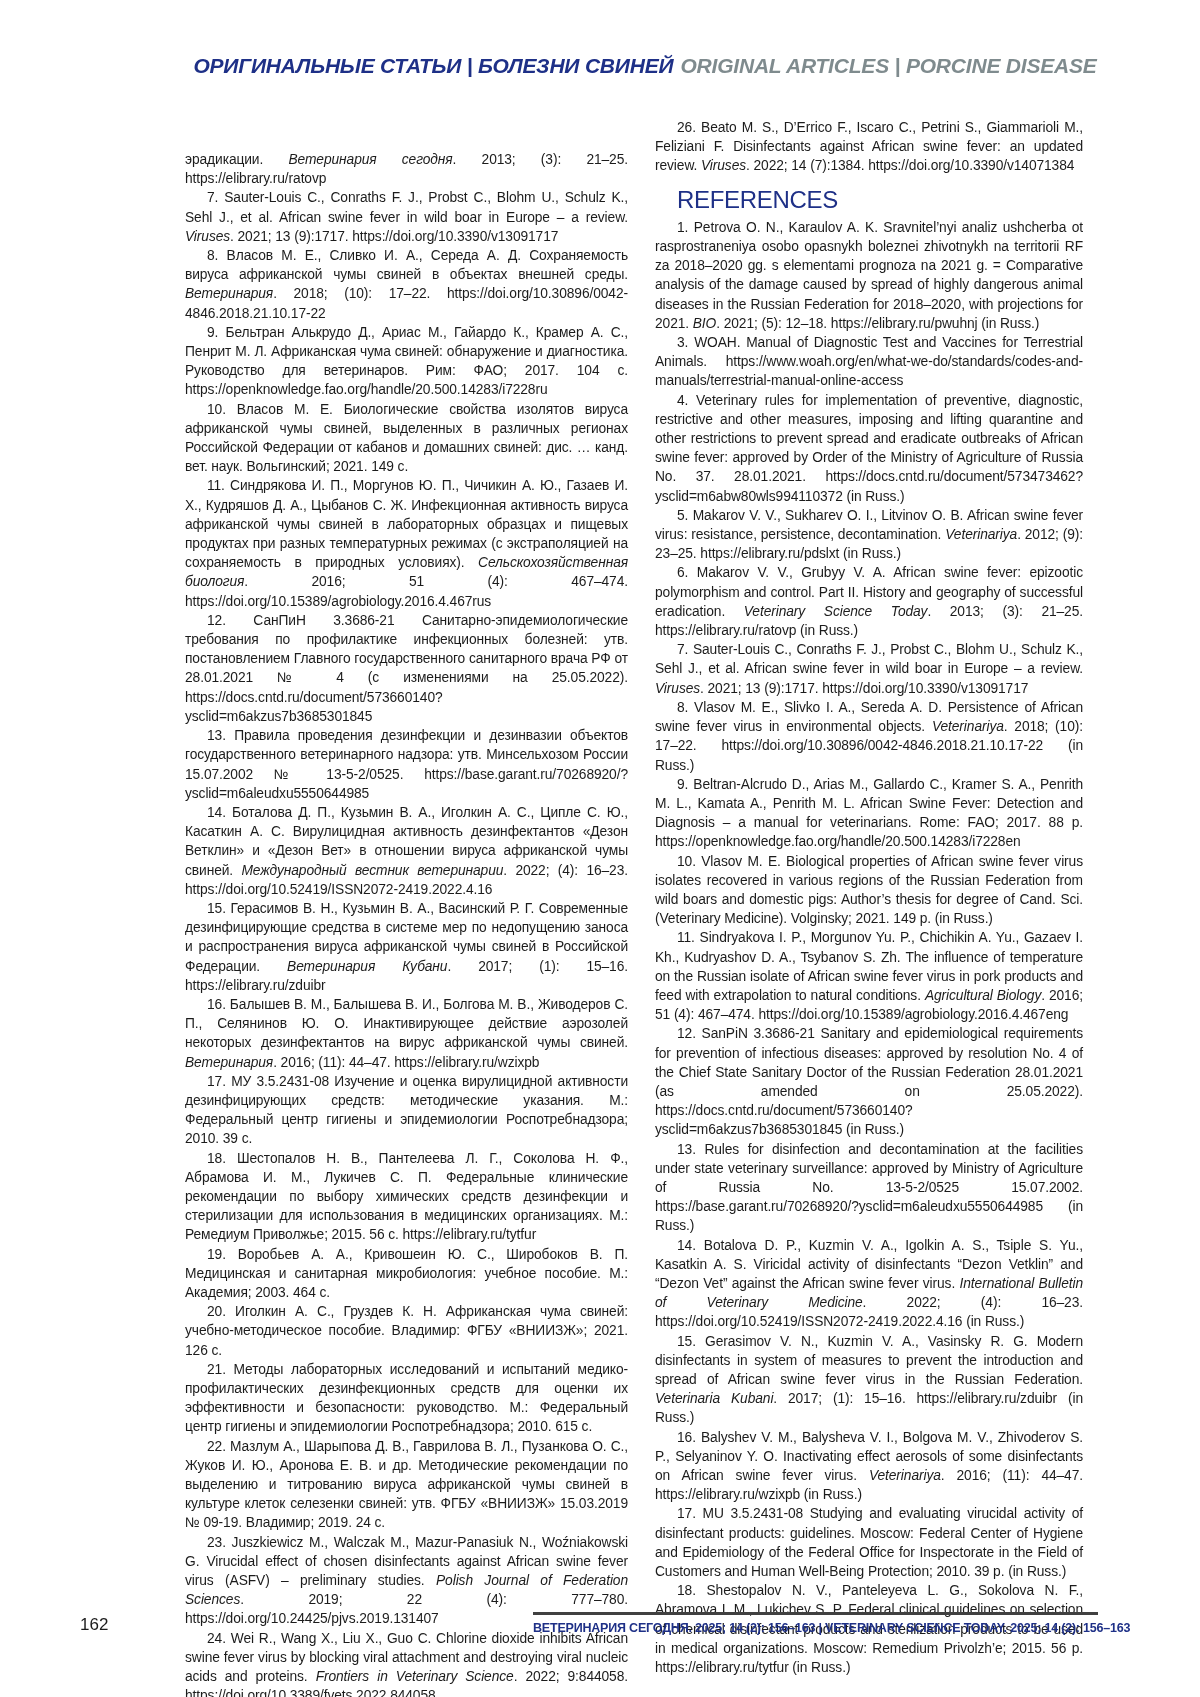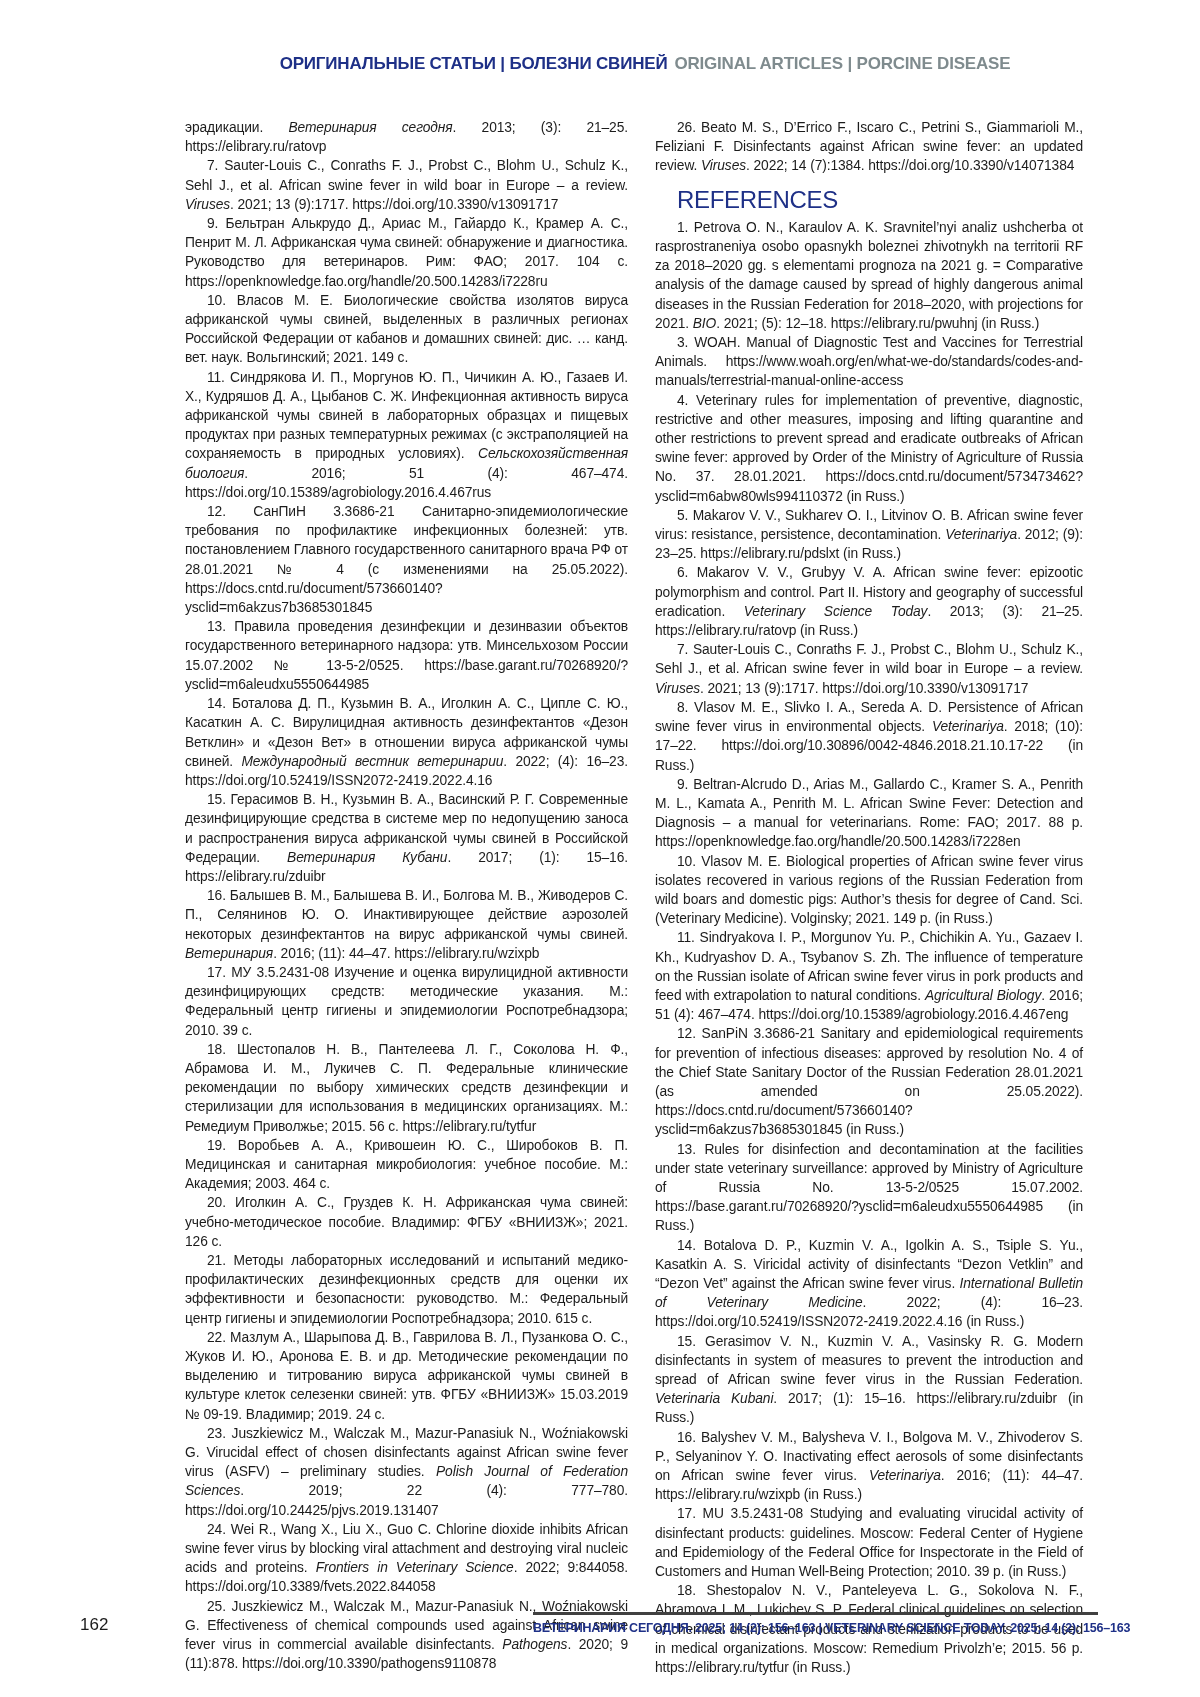--- a/index.html
+++ b/index.html
@@ -9,35 +9,36 @@
     background:#ffffff;
     font-family:"Liberation Sans", sans-serif;
     color:#1c1c1c;
     overflow:hidden;
   }
   
   .running-head{
     position:absolute;top:54px;left:0;width:1120px;
     box-sizing:border-box;padding-left:170px;
     text-align:center;
-    font-size:17px;font-weight:700;letter-spacing:-0.2px;
+    font-size:21px;font-weight:700;letter-spacing:-0.2px;
     white-space:nowrap;
+    font-style:italic;
   }
   .rh-ru{color:#1e3087;}
   .rh-en{color:#7f8b8e;font-weight:600;margin-left:7px;}
   
   .col{
     position:absolute;top:118px;
     font-size:13.8px;line-height:19.2px;letter-spacing:-0.1px;
     text-align:justify;
   }
   .col-left{left:185px;width:443px;}
   .col-right{left:655px;width:428px;}
   .ref{margin:0;text-indent:22px;overflow-wrap:break-word;word-break:break-word;}
-  .ref.cont{text-indent:0;}
+  .ref.cont{text-indent:0;margin-top:32px;}
   .it{font-style:italic;}
   .refs-heading{
     margin:14px 0 9px 22px;
     font-size:24px;font-weight:400;letter-spacing:-0.3px;
     color:#1e3087;text-align:left;text-indent:0;
   }
   
   .footer-rule{
     position:absolute;left:533px;top:1612px;width:565px;height:3px;
     background:#404040;
@@ -58,20 +59,21 @@
 
 <div class="page">
 
   <div class="running-head">
     <span class="rh-ru">ОРИГИНАЛЬНЫЕ СТАТЬИ | БОЛЕЗНИ СВИНЕЙ</span><span class="rh-en">ORIGINAL ARTICLES | PORCINE DISEASE</span>
   </div>
 
   <div class="col col-left" id="col-left">
       <p class="ref cont"><span>эрадикации. </span><span class="it">Ветеринария сегодня</span><span>. 2013; (3): 21–25. https://elibrary.ru/ratovp</span></p>
       <p class="ref"><span>7. Sauter-Louis C., Conraths F. J., Probst C., Blohm U., Schulz K., Sehl J., et al. African swine fever in wild boar in Europe – a review. </span><span class="it">Viruses</span><span>. 2021; 13 (9):1717. https://doi.org/10.3390/v13091717</span></p>
+      <p class="ref"><span>8. Власов М. Е., Сливко И. А., Середа А. Д. Сохраняемость вируса африканской чумы свиней в объектах внешней среды. </span><span class="it">Ветеринария</span><span>. 2018; (10): 17–22. https://doi.org/10.30896/0042-4846.2018.21.10.17-22</span></p>
       <p class="ref"><span>9. Бельтран Алькрудо Д., Ариас М., Гайардо К., Крамер А. С., Пенрит М. Л. Африканская чума свиней: обнаружение и диагностика. Руководство для ветеринаров. Рим: ФАО; 2017. 104 с. https://openknowledge.fao.org/handle/20.500.14283/i7228ru</span></p>
       <p class="ref"><span>10. Власов М. Е. Биологические свойства изолятов вируса африканской чумы свиней, выделенных в различных регионах Российской Федерации от кабанов и домашних свиней: дис. … канд. вет. наук. Вольгинский; 2021. 149 с.</span></p>
       <p class="ref"><span>11. Синдрякова И. П., Моргунов Ю. П., Чичикин А. Ю., Газаев И. Х., Кудряшов Д. А., Цыбанов С. Ж. Инфекционная активность вируса африканской чумы свиней в лабораторных образцах и пищевых продуктах при разных температурных режимах (с экстраполяцией на сохраняемость в природных условиях). </span><span class="it">Сельскохозяйственная биология</span><span>. 2016; 51 (4): 467–474. https://doi.org/10.15389/agrobiology.2016.4.467rus</span></p>
       <p class="ref"><span>12. СанПиН 3.3686-21 Санитарно-эпидемиологические требования по профилактике инфекционных болезней: утв. постановлением Главного государственного санитарного врача РФ от 28.01.2021 № 4 (с изменениями на 25.05.2022). https://docs.cntd.ru/document/573660140?ysclid=m6akzus7b3685301845</span></p>
       <p class="ref"><span>13. Правила проведения дезинфекции и дезинвазии объектов государственного ветеринарного надзора: утв. Минсельхозом России 15.07.2002 № 13-5-2/0525. https://base.garant.ru/70268920/?ysclid=m6aleudxu5550644985</span></p>
       <p class="ref"><span>14. Боталова Д. П., Кузьмин В. А., Иголкин А. С., Ципле С. Ю., Касаткин А. С. Вирулицидная активность дезинфектантов «Дезон Ветклин» и «Дезон Вет» в отношении вируса африканской чумы свиней. </span><span class="it">Международный вестник ветеринарии</span><span>. 2022; (4): 16–23. https://doi.org/10.52419/ISSN2072-2419.2022.4.16</span></p>
       <p class="ref"><span>15. Герасимов В. Н., Кузьмин В. А., Васинский Р. Г. Современные дезинфицирующие средства в системе мер по недопущению заноса и распространения вируса африканской чумы свиней в Российской Федерации. </span><span class="it">Ветеринария Кубани</span><span>. 2017; (1): 15–16. https://elibrary.ru/zduibr</span></p>
       <p class="ref"><span>16. Балышев В. М., Балышева В. И., Болгова М. В., Живодеров С. П., Селянинов Ю. О. Инактивирующее действие аэрозолей некоторых дезинфектантов на вирус африканской чумы свиней. </span><span class="it">Ветеринария</span><span>. 2016; (11): 44–47. https://elibrary.ru/wzixpb</span></p>
       <p class="ref"><span>17. МУ 3.5.2431-08 Изучение и оценка вирулицидной активности дезинфицирующих средств: методические указания. М.: Федеральный центр гигиены и эпидемиологии Роспотребнадзора; 2010. 39 с.</span></p>
       <p class="ref"><span>18. Шестопалов Н. В., Пантелеева Л. Г., Соколова Н. Ф., Абрамова И. М., Лукичев С. П. Федеральные клинические рекомендации по выбору химических средств дезинфекции и стерилизации для использования в медицинских организациях. М.: Ремедиум Приволжье; 2015. 56 с. https://elibrary.ru/tytfur</span></p>

